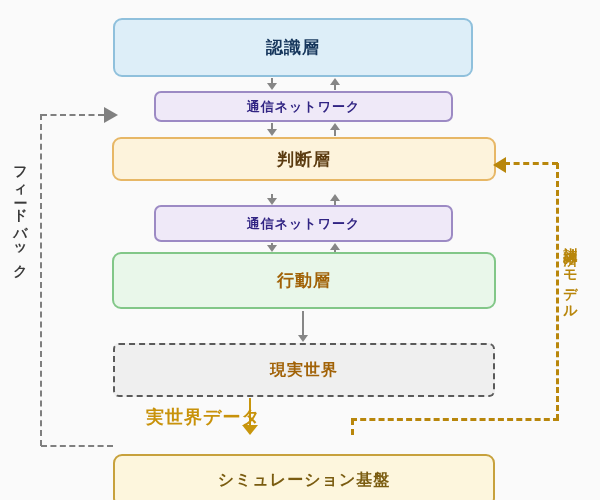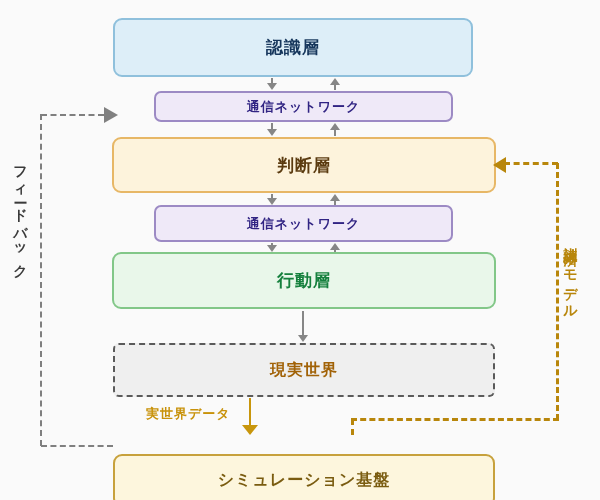--- a/index.html
+++ b/index.html
@@ -6,23 +6,23 @@
   .canvas {
     position:relative; width:600px; height:500px; background:#fafafa;
     font-family:"DejaVu Sans","Liberation Sans",sans-serif; overflow:hidden;
   }
   .node {
     position:absolute; display:flex; align-items:center; justify-content:center;
     border-radius:9px; font-weight:bold; box-sizing:border-box; letter-spacing:1px;
   }
   #node-recognition { left:113px; top:18px;  width:360px; height:59px; background:#ddeef8; border:2px solid #8fc0dc; color:#16365c; font-size:17px; }
   #node-comm1       { left:154px; top:91px;  width:299px; height:31px; background:#efe9f8; border:2px solid #9c8ac4; color:#312483; font-size:13px; border-radius:7px; }
-  #node-judgment    { left:112px; top:137px; width:384px; height:56px; background:#fdf3dc; border:2px solid #e7b766; color:#5b3b10; font-size:17px; }
+  #node-judgment    { left:112px; top:137px; width:384px; height:44px; background:#fdf3dc; border:2px solid #e7b766; color:#5b3b10; font-size:17px; }
   #node-comm2       { left:154px; top:205px; width:299px; height:37px; background:#efe9f8; border:2px solid #9c8ac4; color:#312483; font-size:13px; border-radius:7px; }
-  #node-action      { left:112px; top:252px; width:384px; height:57px; background:#e9f7ea; border:2px solid #82c788; color:#15803d; font-size:17px; }
+  #node-action      { left:112px; top:252px; width:384px; height:57px; background:#e9f7ea; border:2px solid #82c788; color:#a16207; font-size:17px; }
   #node-realworld   { left:113px; top:343px; width:382px; height:54px; background:#efefef; border:2px dashed #5a5a5a; color:#a16207; font-size:16px; border-radius:6px; }
   #node-simulation  { left:113px; top:454px; width:382px; height:53px; background:#fdf6dd; border:2px solid #c7a13c; color:#7a5c10; font-size:16px; }
 
   
   .varrow { position:absolute; width:10px; }
   .varrow .stem { position:absolute; left:4px; width:2px; background:#868686; }
   .varrow.down .stem { top:0; height:calc(100% - 6px); }
   .varrow.up   .stem { bottom:0; height:calc(100% - 6px); }
   .varrow .head { position:absolute; width:0; height:0; left:0;
                   border-left:5px solid transparent; border-right:5px solid transparent; }
@@ -61,21 +61,21 @@
   #tm-head   { position:absolute; left:493px; top:157px; width:0; height:0;
                border-top:8px solid transparent; border-bottom:8px solid transparent;
                border-right:13px solid #b8860b; }
 
   
   .vlabel { position:absolute; writing-mode:vertical-rl; text-orientation:mixed;
             font-size:14px; letter-spacing:3px; }
   #label-feedback { left:12px;  top:157px; color:#3a3a3a; font-weight:600; }
   #label-trained  { left:562px; top:236px; color:#b8860b; font-weight:600; letter-spacing:2px; }
   #label-realdata { position:absolute; left:146px; top:405px; color:#c8920a;
-                    font-weight:bold; font-size:13px; letter-spacing:1px; }
+                    font-weight:bold; font-size:18px; letter-spacing:1px; }
 </style>
 </head>
 <body>
 
 <div class="canvas">
 
   <div class="node" id="node-recognition">認識層</div>
   <div class="node" id="node-comm1">通信ネットワーク</div>
   <div class="node" id="node-judgment">判断層</div>
   <div class="node" id="node-comm2">通信ネットワーク</div>

